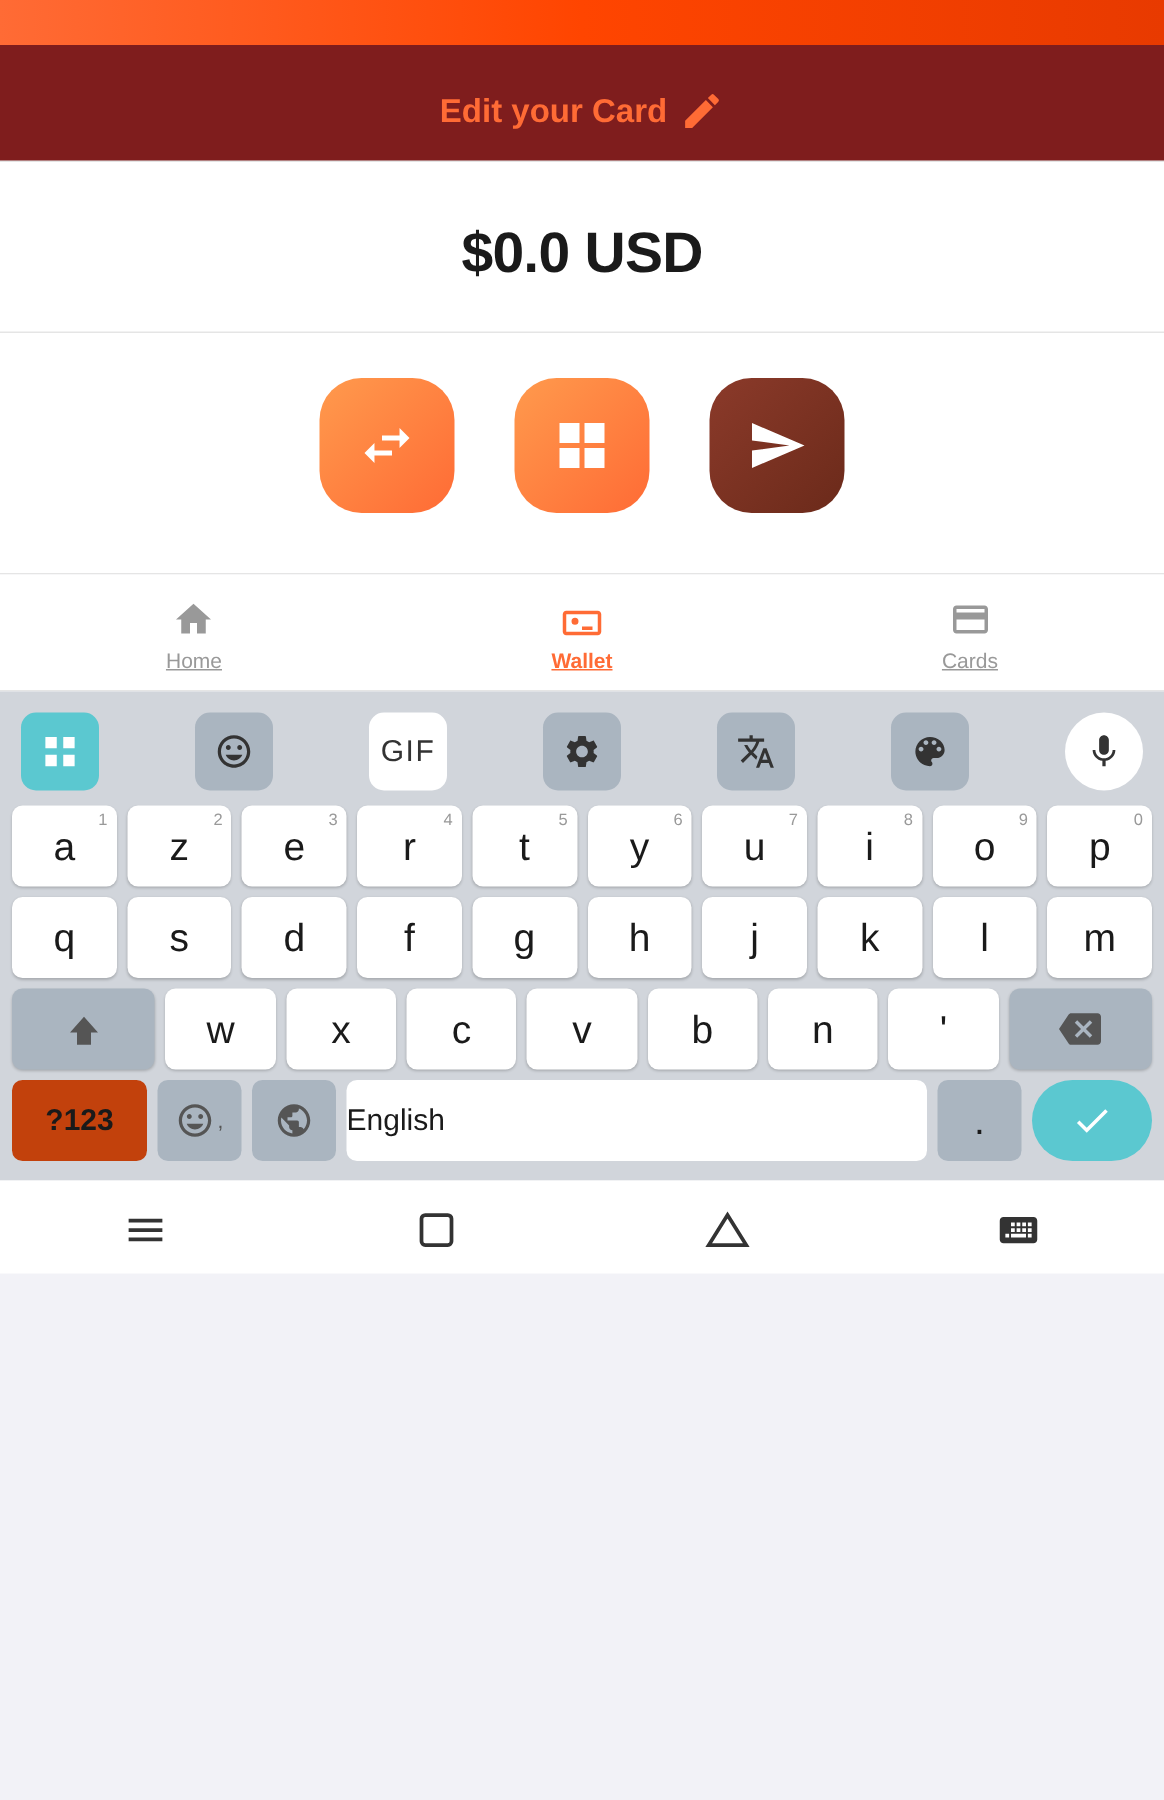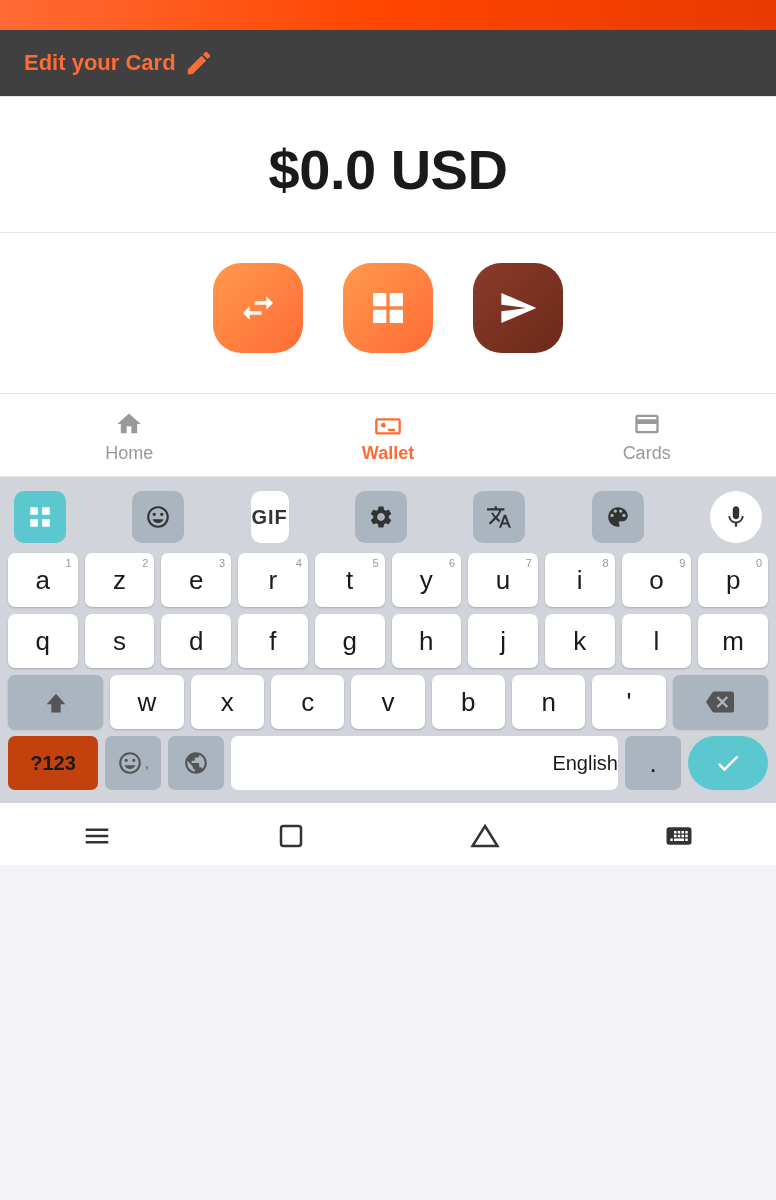--- a/index.html
+++ b/index.html
@@ -14,24 +14,24 @@
 
     
     .top-gradient {
       width: 100%;
       height: 30px;
       background: linear-gradient(to right, #ff6b35, #ff4500, #e83a00);
     }
 
     
     .header {
-      background: #404040;
-      padding: 18px 24px 18px 24px;
-      display: flex;
-      justify-content: flex-start;
+      background: #7f1d1d;
+      padding: 29px 24px 18px 24px;
+      display: flex;
+      justify-content: center;
       align-items: center;
       border-bottom: 1px solid #e5e5e5;
     }
 
     .edit-card-btn {
       display: flex;
       align-items: center;
       gap: 8px;
       color: #ff6b35;
       font-size: 22px;
@@ -49,21 +49,21 @@
 
     
     .balance-area {
       background: #ffffff;
       text-align: center;
       padding: 40px 0 30px 0;
       border-bottom: 1px solid #e5e5e5;
     }
 
     .balance-usd {
-      font-size: 56px;
+      font-size: 38px;
       font-weight: 600;
       color: #1a1a1a;
       letter-spacing: -0.5px;
     }
 
     .balance-sidra {
       font-size: 20px;
       color: #666;
       margin-top: 4px;
     }
@@ -120,22 +120,23 @@
     .nav-item {
       display: flex;
       flex-direction: column;
       align-items: center;
       gap: 5px;
       cursor: pointer;
       min-width: 80px;
     }
 
     .nav-label {
-      font-size: 18px;
+      font-size: 14px;
       color: #999;
+      text-decoration: underline;
     }
 
     .nav-label.active {
       color: #ff6b35;
       font-weight: 600;
     }
 
     .nav-icon {
       width: 28px;
       height: 28px;
@@ -170,27 +171,27 @@
     }
 
     .toolbar-key.active-blue {
       background: #5bc8d0;
       color: white;
     }
 
     .toolbar-key-gif {
       background: white;
       border-radius: 10px;
-      width: 38px;
+      width: 52px;
       height: 52px;
       display: flex;
       align-items: center;
       justify-content: center;
       font-size: 20px;
-      font-weight: 700;
+      font-weight: 400;
       cursor: pointer;
       color: #333;
       letter-spacing: 1px;
     }
 
     .toolbar-key-mic {
       background: white;
       border-radius: 28px;
       width: 52px;
       height: 52px;
@@ -296,21 +297,21 @@
       cursor: pointer;
     }
 
     .key-space {
       background: white;
       border-radius: 7px;
       height: 54px;
       flex: 1;
       display: flex;
       align-items: center;
-      justify-content: flex-end;
+      justify-content: flex-start;
       font-size: 20px;
       color: #1a1a1a;
       cursor: pointer;
     }
 
     .key-period {
       background: #aab5c0;
       border-radius: 7px;
       height: 54px;
       width: 56px;

